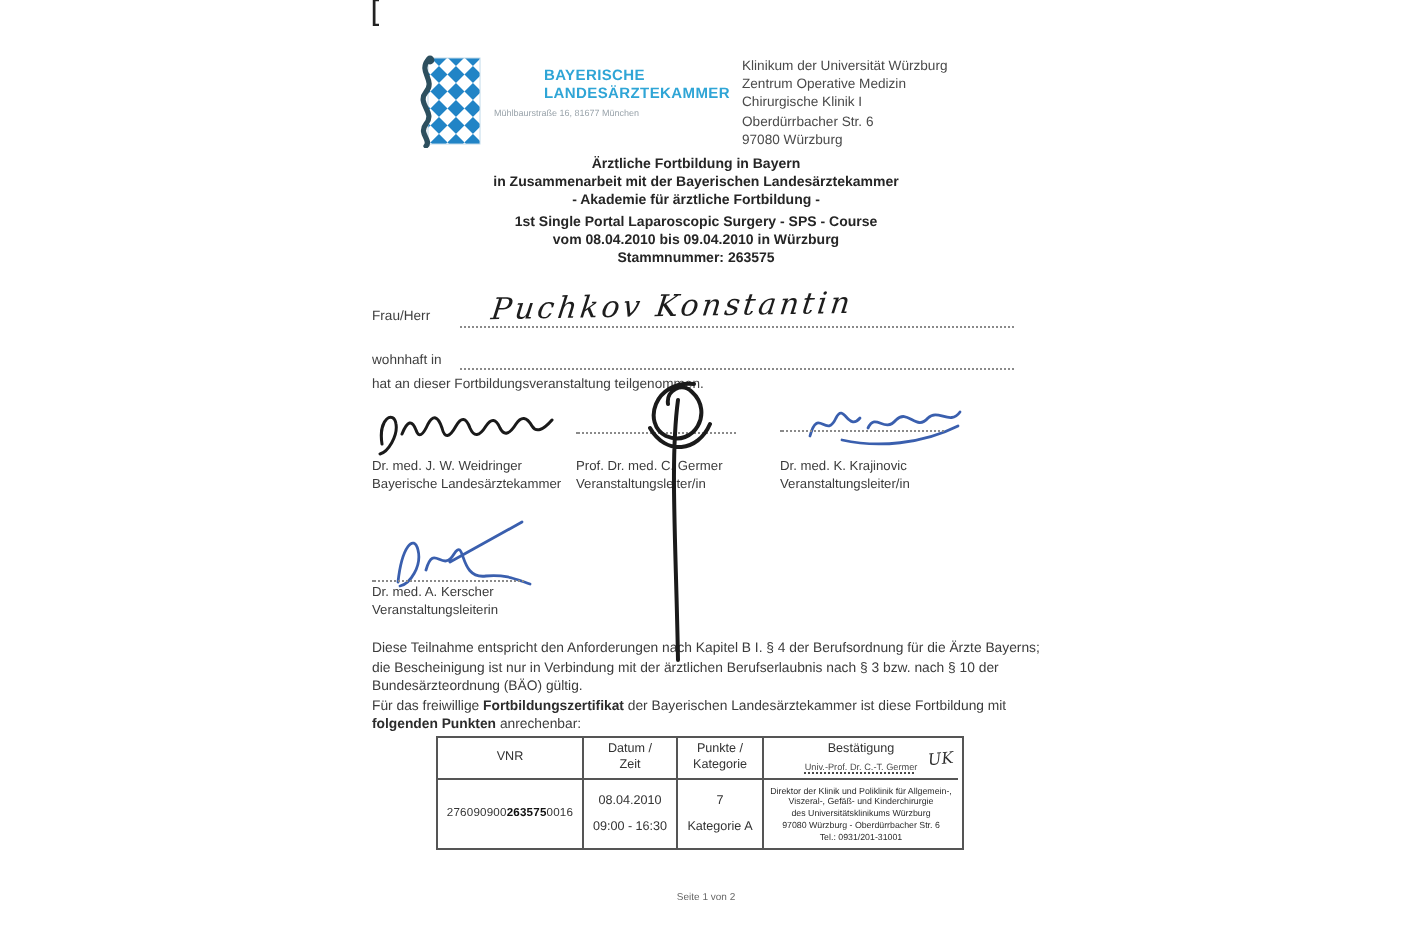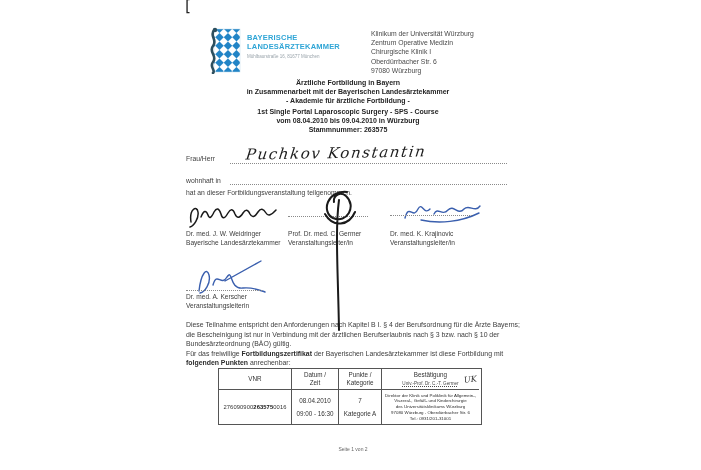--- a/index.html
+++ b/index.html
@@ -6,21 +6,21 @@
   #canvas{
     position:relative;width:701px;height:470px;background:#ffffff;overflow:hidden;
     font-family:"Liberation Sans",sans-serif;color:#3c3c3c;
   }
   .abs{position:absolute;}
   
   .crop{left:183px;top:-3px;font-size:15px;color:#222;font-family:"DejaVu Sans Mono",monospace;}
   
   .logo{left:205px;top:27px;width:150px;height:50px;display:flex;}
   .logo-text{margin-left:5px;padding-top:6px;}
-  .logo-l1,.logo-l2{font-size:7.5px;font-weight:bold;color:#2fa5d6;letter-spacing:.2px;line-height:9px;}
+  .logo-l1,.logo-l2{font-size:7.5px;font-weight:bold;color:#2fa5d6;letter-spacing:.2px;line-height:9px;margin-left:25px;}
   .logo-addr{font-size:4.5px;color:#9aa4ab;margin-top:3px;}
   
   .clinic{left:371px;top:29px;font-size:6.8px;line-height:9.2px;color:#4a4a4a;}
   
   .center-col{left:186px;width:324px;text-align:center;}
   .head{top:78px;font-size:7px;font-weight:bold;color:#262626;line-height:9px;}
   .course{top:107px;font-size:7px;font-weight:bold;color:#262626;line-height:9px;}
   .stamm{top:126px;font-size:7px;font-weight:bold;color:#262626;}
   
   .lbl{font-size:6.8px;color:#3f3f3f;}

